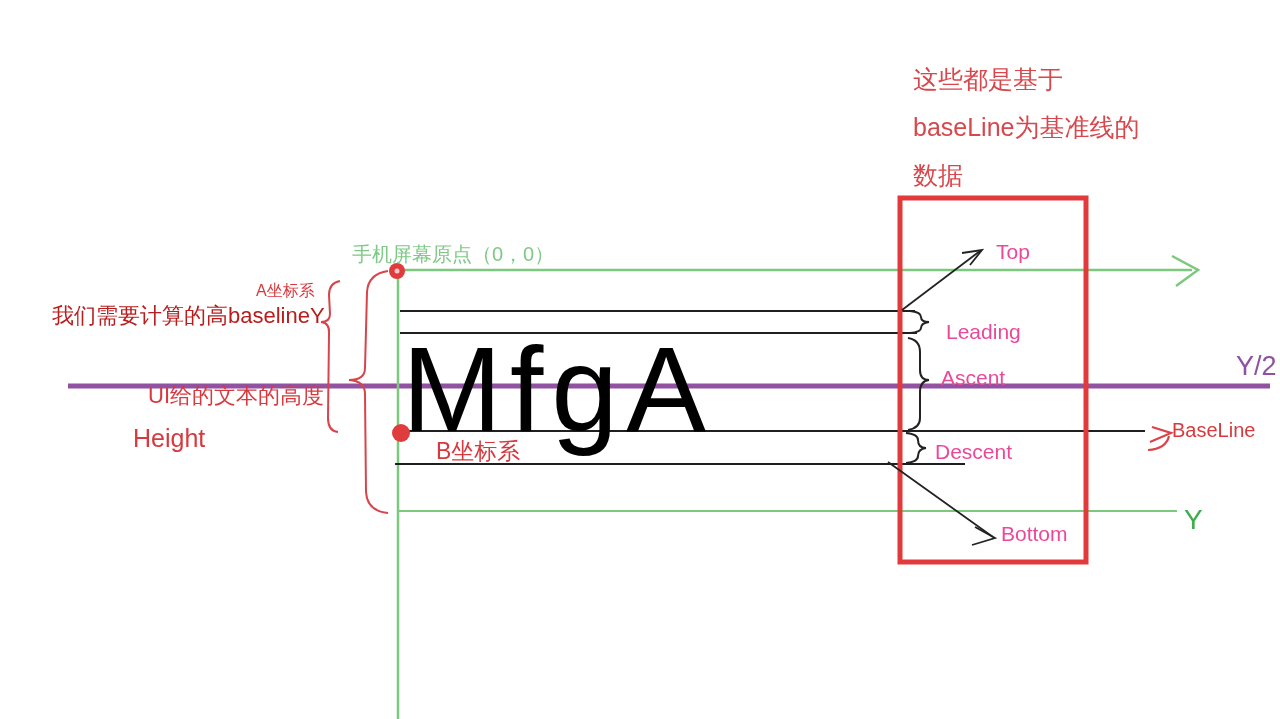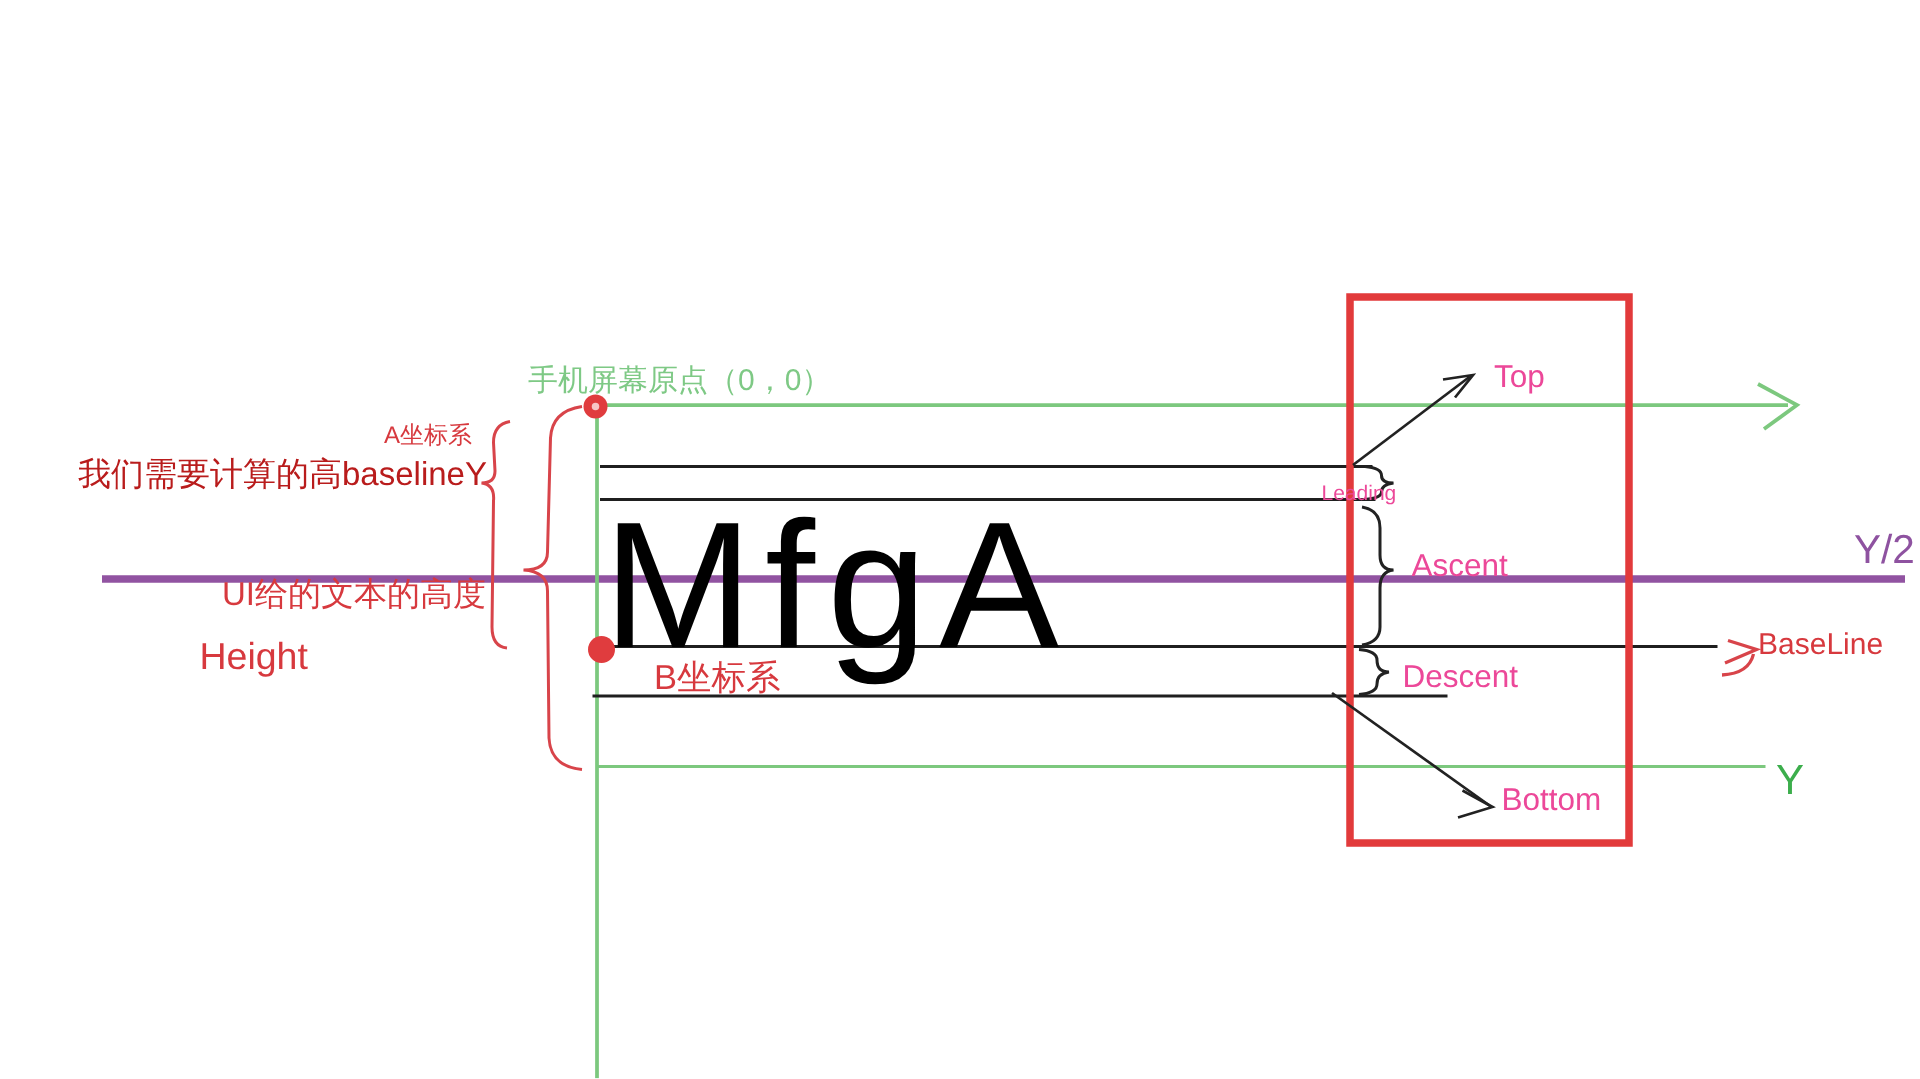--- a/index.html
+++ b/index.html
@@ -17,21 +17,21 @@
   .dark{color:#ec4899;}
   .note{position:absolute;left:913px;top:55px;color:#d8474b;font-size:25px;}
   .note div{height:48px;line-height:48px;}
   .a-coord{left:256px;top:241px;font-size:16px;margin-top:41px;}
   .origin-label{left:352px;top:243px;font-size:20px;}
   .baseline-y-label{left:52px;top:303px;font-size:22px;}
   .ui-height-label{left:148px;top:383px;font-size:22px;}
   .height-label{left:133px;top:424px;font-size:25px;}
   .b-coord{left:416px;top:438px;font-size:23px;margin-left:20px;}
   .top-label{left:996px;top:240px;font-size:21px;}
-  .leading-label{left:881px;top:320px;font-size:14px;}
+  .leading-label{left:946px;top:320px;font-size:21px;}
   .ascent-label{left:941px;top:366px;font-size:21px;}
   .descent-label{left:935px;top:440px;font-size:21px;}
   .bottom-label{left:1001px;top:522px;font-size:21px;}
   .baseline-label{left:1172px;top:419px;font-size:20px;}
   .y-half-label{left:1236px;top:351px;font-size:27px;}
   .y-label{left:1184px;top:504px;font-size:28px;}
 </style>
 </head>
 <body>
 
@@ -72,20 +72,25 @@
     <line x1="902" y1="310" x2="980" y2="251" stroke="#222" stroke-width="1.8"></line>
     <polyline points="962,253 982,250 970,265" fill="none" stroke="#222" stroke-width="1.8"></polyline>
 
     <line x1="888" y1="462" x2="993" y2="537" stroke="#222" stroke-width="1.8"></line>
     <polyline points="975,527 995,538 972,545" fill="none" stroke="#222" stroke-width="1.8"></polyline>
 
     <path d="M 1148,450 Q 1166,449 1169,436" fill="none" stroke="#d8444a" stroke-width="2.2"></path>
     <polyline points="1152,427 1171,433 1150,442" fill="none" stroke="#d8444a" stroke-width="2.2"></polyline>
   </svg>
 
+  <div class="note">
+    <div>这些都是基于</div>
+    <div>baseLine为基准线的</div>
+    <div>数据</div>
+  </div>
 
   <div class="lbl red a-coord">A坐标系</div>
   <div class="lbl green origin-label">手机屏幕原点（0，0）</div>
   <div class="lbl blue baseline-y-label">我们需要计算的高baselineY</div>
   <div class="lbl red ui-height-label">UI给的文本的高度</div>
   <div class="lbl red height-label">Height</div>
   <div class="lbl red b-coord">B坐标系</div>
 
   <div class="lbl dark top-label">Top</div>
   <div class="lbl dark leading-label">Leading</div>

